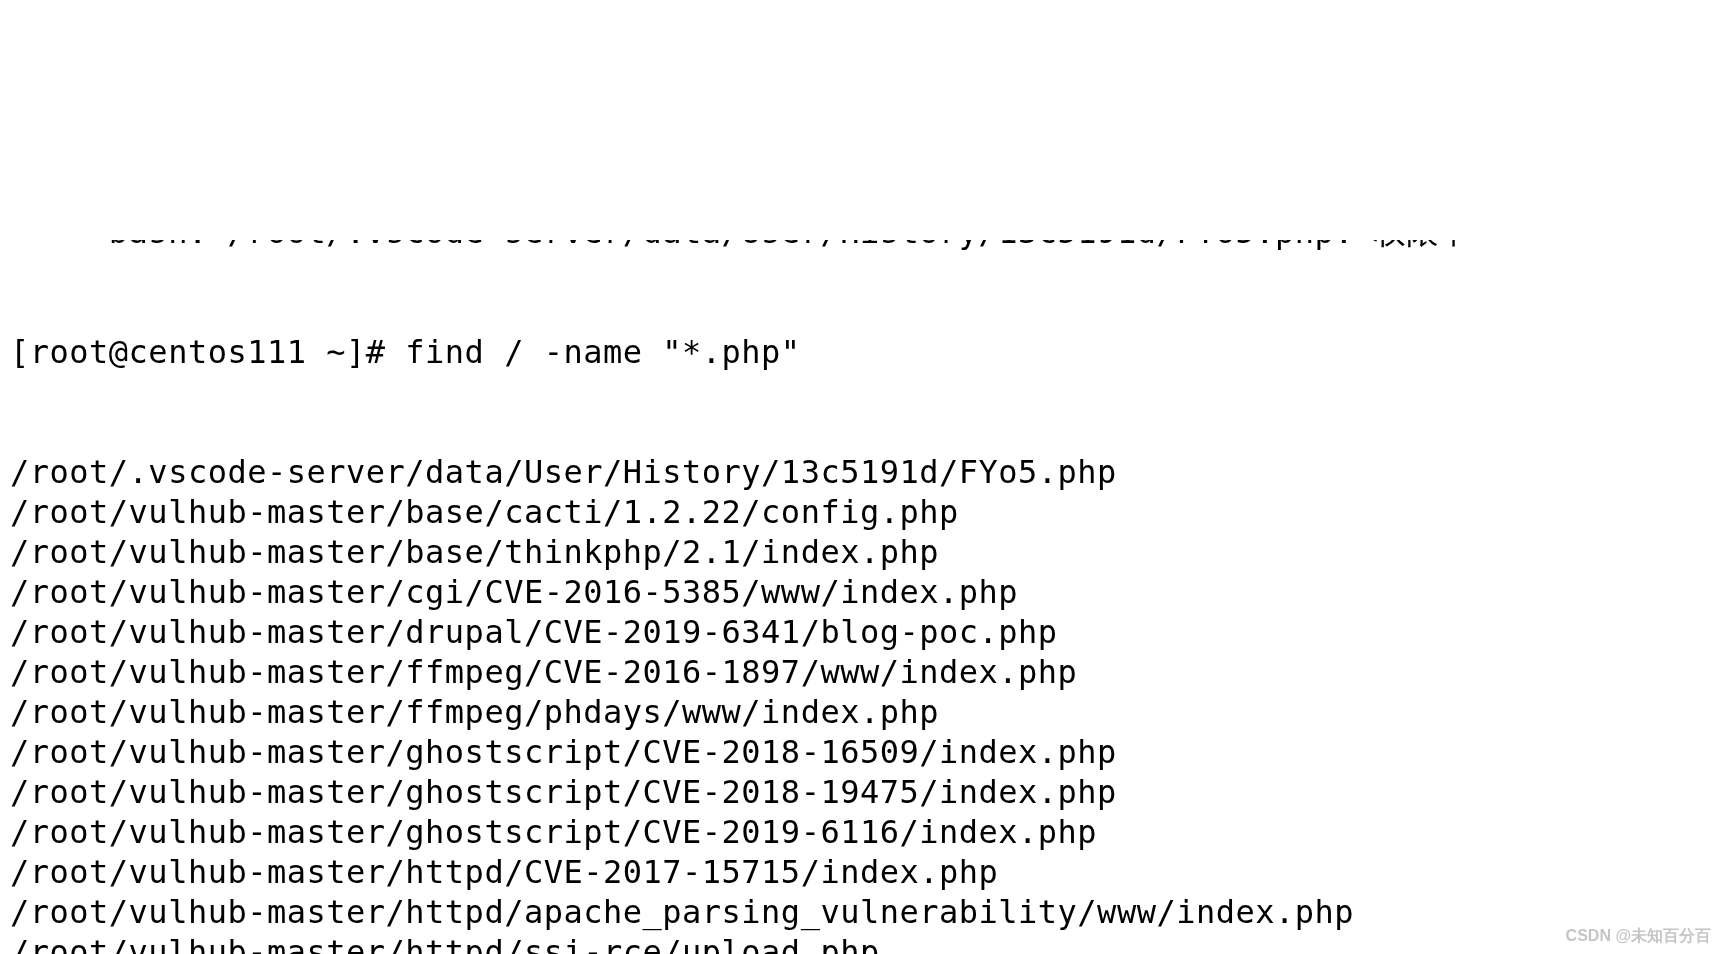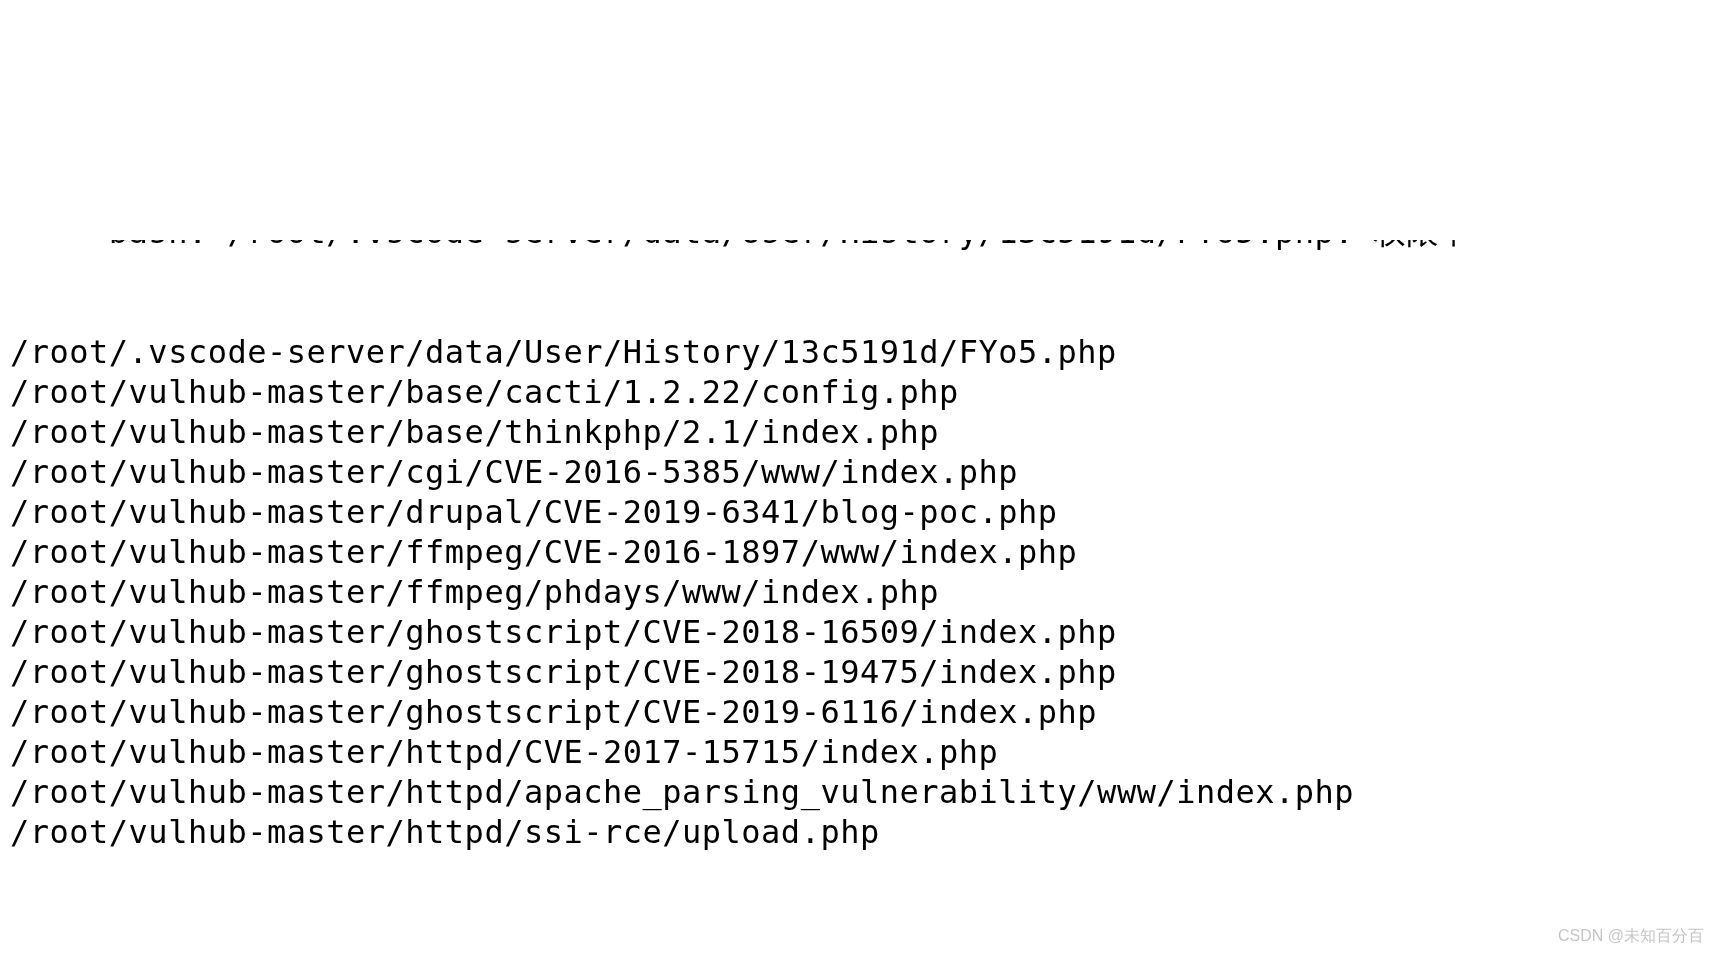--- a/index.html
+++ b/index.html
@@ -20,44 +20,46 @@
     }
     .terminal {
       font-weight: 500;
     }
     .line {
       display: block;
     }
     .watermark {
       position: fixed;
       bottom: 8px;
-      right: 19px;
+      right: 12px;
       font-size: 16px;
       color: rgba(150, 150, 150, 0.55);
       font-family: sans-serif;
       letter-spacing: 0;
+      font-weight: bold;
     }
     .partial-top {
       overflow: hidden;
       height: 12px;
       position: relative;
     }
     .partial-top .inner {
       position: absolute;
       bottom: 0;
     }
   </style>
 </head>
 <body>
 
 
 
 <div class="terminal">
   <div class="partial-top">
     <span class="inner">-bash: /root/.vscode-server/data/User/History/13c5191d/FYo5.php: 权限不</span>
   </div>
+  <span class="line"><span>[root@centos111 ~]# </span><span>find / -name "*.php"</span></span>
   <div id="output-container"><span class="line">/root/.vscode-server/data/User/History/13c5191d/FYo5.php</span><span class="line">/root/vulhub-master/base/cacti/1.2.22/config.php</span><span class="line">/root/vulhub-master/base/thinkphp/2.1/index.php</span><span class="line">/root/vulhub-master/cgi/CVE-2016-5385/www/index.php</span><span class="line">/root/vulhub-master/drupal/CVE-2019-6341/blog-poc.php</span><span class="line">/root/vulhub-master/ffmpeg/CVE-2016-1897/www/index.php</span><span class="line">/root/vulhub-master/ffmpeg/phdays/www/index.php</span><span class="line">/root/vulhub-master/ghostscript/CVE-2018-16509/index.php</span><span class="line">/root/vulhub-master/ghostscript/CVE-2018-19475/index.php</span><span class="line">/root/vulhub-master/ghostscript/CVE-2019-6116/index.php</span><span class="line">/root/vulhub-master/httpd/CVE-2017-15715/index.php</span><span class="line">/root/vulhub-master/httpd/apache_parsing_vulnerability/www/index.php</span><span class="line">/root/vulhub-master/httpd/ssi-rce/upload.php</span></div>
 </div>
 
 <div class="watermark">CSDN @未知百分百</div>
 
 
 
 
 </body></html>

